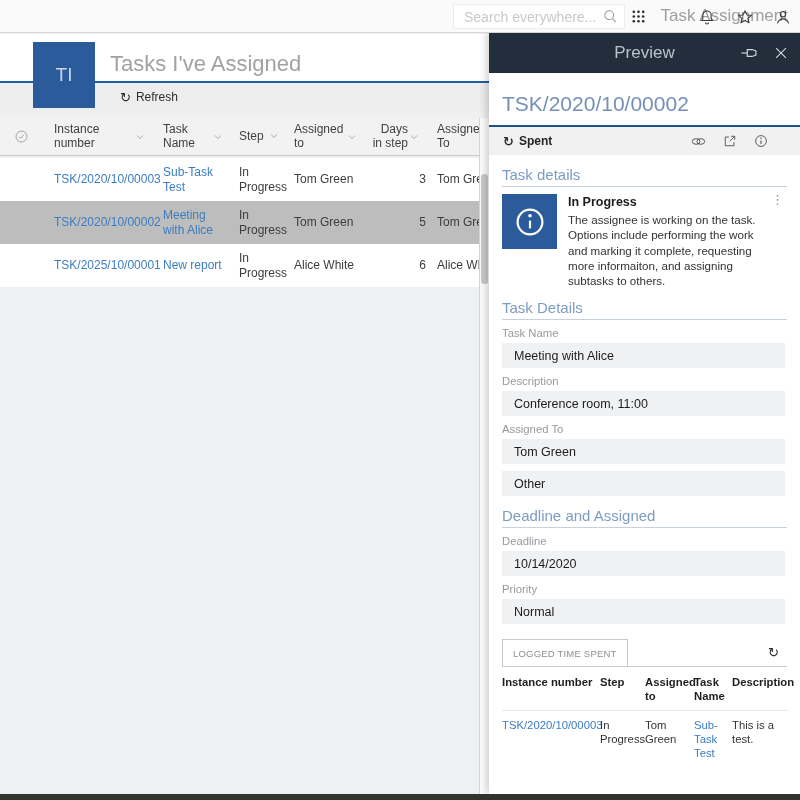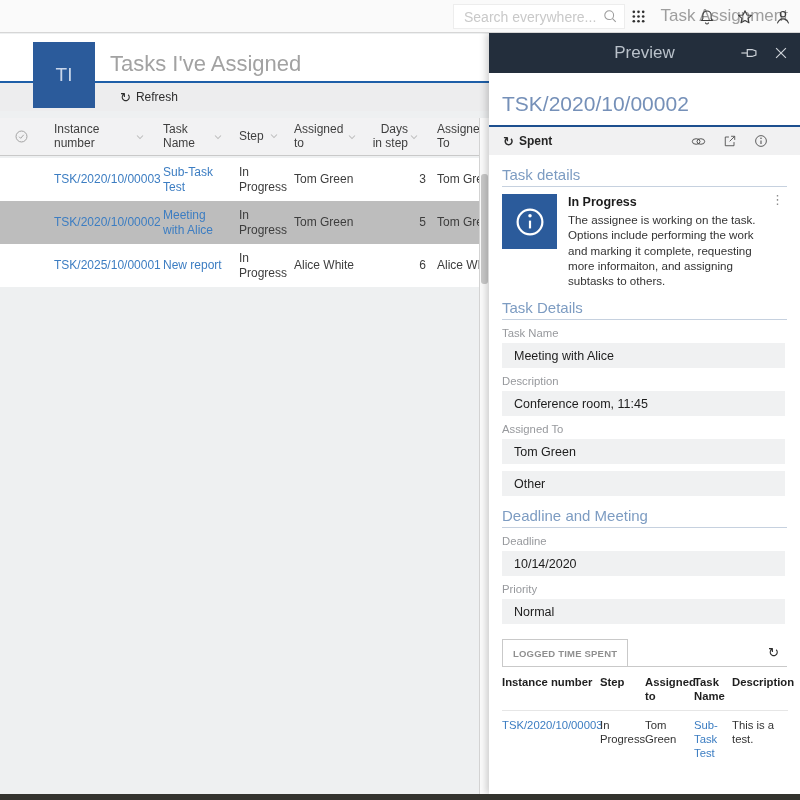--- a/index.html
+++ b/index.html
@@ -73,21 +73,21 @@
   .status-text p{margin:0;font-size:11.6px;line-height:1.32;color:#333;padding-right:16px;}
   .ellipsis{position:absolute;right:3px;top:-2px;color:#8e8e8e;font-size:13px;font-family:"DejaVu Sans",sans-serif;cursor:pointer;}
 
   .fg{margin:7px 15px 0 13px;}
   .fg .flabel{font-size:11.3px;color:#97999d;display:block;}
   .fv{margin-top:4px;background:#f0f1f2;min-height:25px;display:flex;align-items:center;padding:0 12px;font-size:12.5px;color:#1d1d1d;}
   .fv.empty{min-height:33px;}
 
   .subtabs{margin:15px 13px 0;display:flex;align-items:flex-end;border-bottom:1px solid #c9c9c9;position:relative;}
   .tab{border:1px solid #c9c9c9;border-bottom:none;background:#fff;padding:8px 10px 7px;font-size:9.5px;
-       font-weight:700;color:#8f8f8f;margin-right:3px;letter-spacing:.2px;cursor:pointer;white-space:nowrap;}
+       font-weight:400;color:#8f8f8f;margin-right:3px;letter-spacing:.2px;cursor:pointer;white-space:nowrap;}
   .tab.active{color:#2c2c2c;margin-bottom:-1px;padding-bottom:8px;border-bottom:1px solid #fff;}
   .subtabs .tabref{position:absolute;right:8px;bottom:7px;cursor:pointer;}
   .subtable{margin:0 12px 0 13px;}
   .st-grid{display:grid;grid-template-columns:98px 45px 49px 38px minmax(0,1fr);}
   .st-head div{font-size:11.3px;font-weight:700;color:#1f1f1f;padding:9px 3px 6px 0;line-height:1.2;}
   .st-head{border-bottom:1px solid #e6e6e6;}
   .st-row div{font-size:11.3px;color:#333;padding:7px 3px 6px 0;line-height:1.25;}
   .st-row .lnk{color:#3c7dc2;cursor:pointer;}
   .st-row .nowrap{white-space:nowrap;}
 
@@ -358,31 +358,31 @@
       </div>
 
       <div class="sec">Task Details</div>
 
       <div class="fg">
         <span class="flabel">Task Name</span>
         <div class="fv">Meeting with Alice</div>
       </div>
       <div class="fg">
         <span class="flabel">Description</span>
-        <div class="fv">Conference room, 11:45</div>
+        <div class="fv">Conference room, 11:00</div>
       </div>
       <div class="fg">
         <span class="flabel">Assigned To</span>
         <div class="fv">Tom Green</div>
       </div>
       <div class="fg">
         <div class="fv">Other</div>
       </div>
 
-      <div class="sec">Deadline and Meeting</div>
+      <div class="sec">Deadline and Assigned</div>
 
       <div class="fg">
         <span class="flabel">Deadline</span>
         <div class="fv">10/14/2020</div>
       </div>
       <div class="fg">
         <span class="flabel">Priority</span>
         <div class="fv">Normal</div>
       </div>
 

